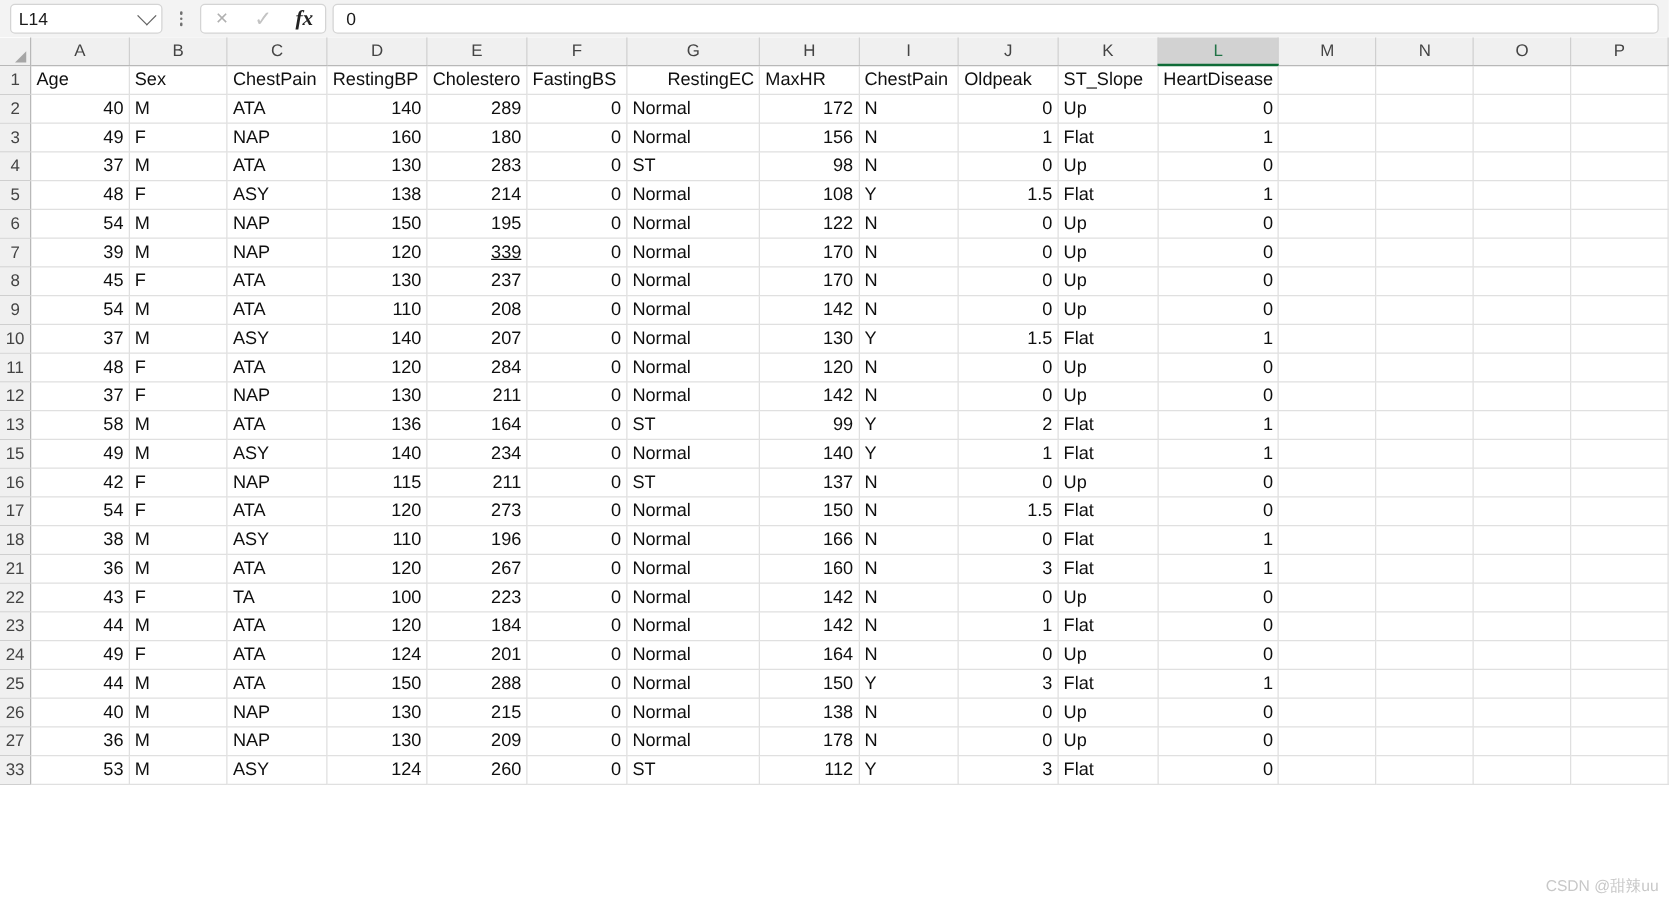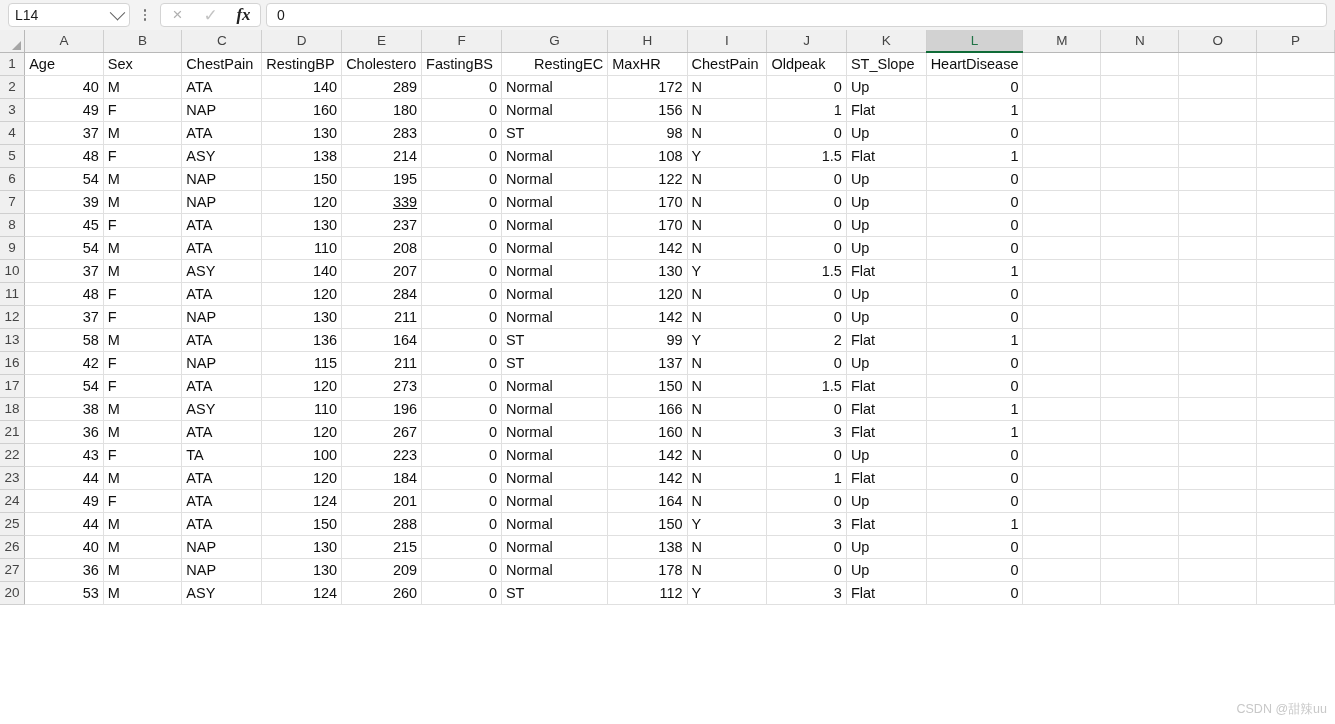--- a/index.html
+++ b/index.html
@@ -447,20 +447,39 @@
           <td class="cell txt" style="width: 80px;">Y</td>
           <td class="cell num" style="width: 80px;">2</td>
           <td class="cell txt" style="width: 80px;">Flat</td>
           <td class="cell num" style="width: 80px;">1</td>
           <td class="cell txt" style="width: 80px;"></td>
           <td class="cell txt" style="width: 80px;"></td>
           <td class="cell txt" style="width: 80px;"></td>
           <td class="cell txt" style="width: 80px;"></td>
         </tr>
         <tr>
+          <td class="rowhead">15</td>
+          <td class="cell num" style="width: 80px;">49</td>
+          <td class="cell txt" style="width: 80px;">M</td>
+          <td class="cell txt" style="width: 80px;">ASY</td>
+          <td class="cell num" style="width: 80px;">140</td>
+          <td class="cell num" style="width: 80px;">234</td>
+          <td class="cell num" style="width: 80px;">0</td>
+          <td class="cell txt" style="width: 80px;">Normal</td>
+          <td class="cell num" style="width: 80px;">140</td>
+          <td class="cell txt" style="width: 80px;">Y</td>
+          <td class="cell num" style="width: 80px;">1</td>
+          <td class="cell txt" style="width: 80px;">Flat</td>
+          <td class="cell num" style="width: 80px;">1</td>
+          <td class="cell txt" style="width: 80px;"></td>
+          <td class="cell txt" style="width: 80px;"></td>
+          <td class="cell txt" style="width: 80px;"></td>
+          <td class="cell txt" style="width: 80px;"></td>
+        </tr>
+        <tr>
           <td class="rowhead">16</td>
           <td class="cell num" style="width: 80px;">42</td>
           <td class="cell txt" style="width: 80px;">F</td>
           <td class="cell txt" style="width: 80px;">NAP</td>
           <td class="cell num" style="width: 80px;">115</td>
           <td class="cell num" style="width: 80px;">211</td>
           <td class="cell num" style="width: 80px;">0</td>
           <td class="cell txt" style="width: 80px;">ST</td>
           <td class="cell num" style="width: 80px;">137</td>
           <td class="cell txt" style="width: 80px;">N</td>
@@ -637,21 +656,21 @@
           <td class="cell txt" style="width: 80px;">N</td>
           <td class="cell num" style="width: 80px;">0</td>
           <td class="cell txt" style="width: 80px;">Up</td>
           <td class="cell num" style="width: 80px;">0</td>
           <td class="cell txt" style="width: 80px;"></td>
           <td class="cell txt" style="width: 80px;"></td>
           <td class="cell txt" style="width: 80px;"></td>
           <td class="cell txt" style="width: 80px;"></td>
         </tr>
         <tr>
-          <td class="rowhead">20</td>
+          <td class="rowhead">33</td>
           <td class="cell num" style="width: 80px;">53</td>
           <td class="cell txt" style="width: 80px;">M</td>
           <td class="cell txt" style="width: 80px;">ASY</td>
           <td class="cell num" style="width: 80px;">124</td>
           <td class="cell num" style="width: 80px;">260</td>
           <td class="cell num" style="width: 80px;">0</td>
           <td class="cell txt" style="width: 80px;">ST</td>
           <td class="cell num" style="width: 80px;">112</td>
           <td class="cell txt" style="width: 80px;">Y</td>
           <td class="cell num" style="width: 80px;">3</td>

